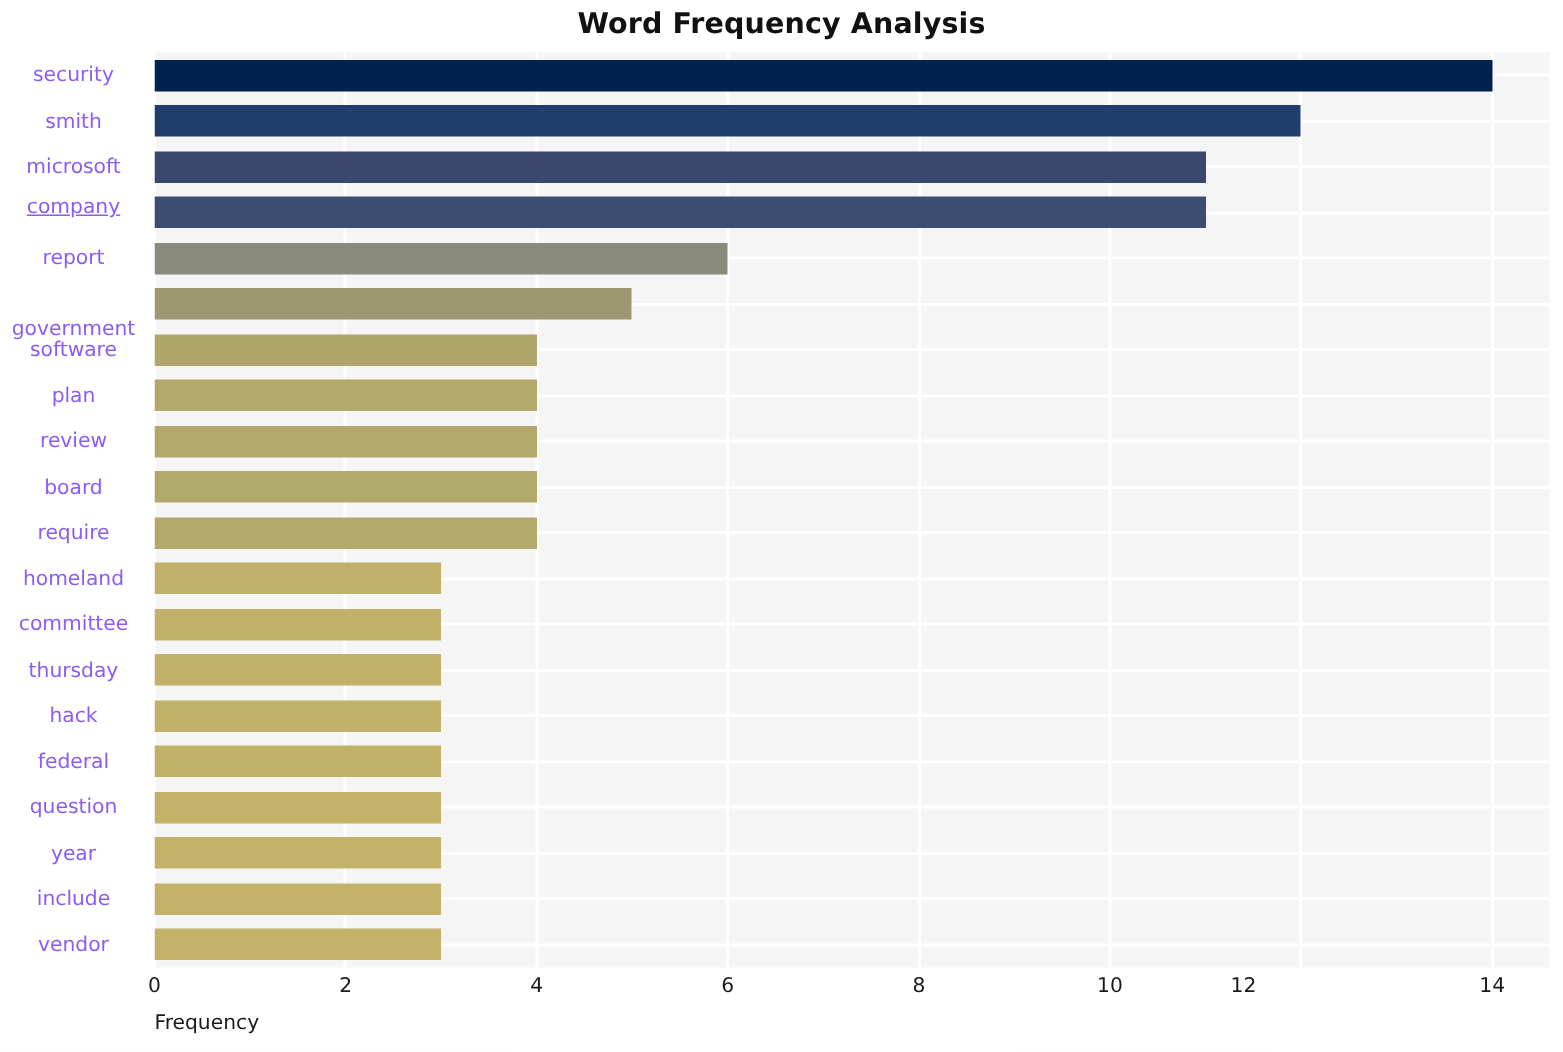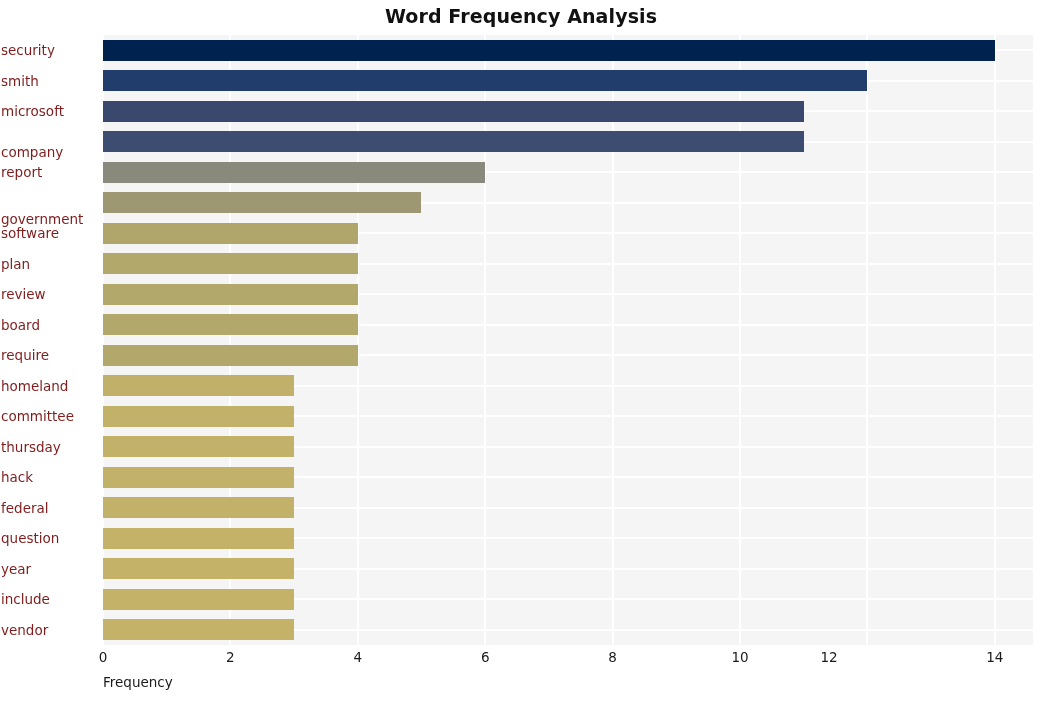--- a/index.html
+++ b/index.html
@@ -66,23 +66,23 @@
     position: absolute;
     left: 0;
     height: 21px;
   }
 
   
   .ytick {
     position: absolute;
     right: 0;
     width: 96px;
-    text-align: left;
+    text-align: center;
     font-size: 13.5px;
-    color: #7f1d1d;
+    color: #8b5cf6;
     line-height: 14px;
   }
   #y-tick-labels {
     position: absolute;
     left: 0;
     top: 35px;
     width: 97px;
     height: 610px;
   }
 
@@ -176,21 +176,21 @@
         <div class="bar" title="year: 3" style="top: 523px; width: 191px; background: rgb(195, 178, 104);"></div>
         <div class="bar" title="include: 3" style="top: 554px; width: 191px; background: rgb(195, 178, 104);"></div>
         <div class="bar" title="vendor: 3" style="top: 584px; width: 191px; background: rgb(195, 178, 104);"></div>
       </div>
   </div>
 
   <div id="y-tick-labels">
       <div class="ytick" style="top: 8px;">security</div>
       <div class="ytick" style="top: 39px; padding-left: 19px;">smith</div>
       <div class="ytick" style="top: 69px;">microsoft</div>
-      <div class="ytick" style="top: 110px;">company</div>
+      <div class="ytick" style="top: 96px; text-decoration: underline;">company</div>
       <div class="ytick" style="top: 130px;">report</div>
       <div class="ytick" style="top: 161px; margin-top: 16px;">government</div>
       <div class="ytick" style="top: 191px;">software</div>
       <div class="ytick" style="top: 222px;">plan</div>
       <div class="ytick" style="top: 252px;">review</div>
       <div class="ytick" style="top: 283px;">board</div>
       <div class="ytick" style="top: 313px;">require</div>
       <div class="ytick" style="top: 344px;">homeland</div>
       <div class="ytick" style="top: 374px;">committee</div>
       <div class="ytick" style="top: 405px;">thursday</div>

